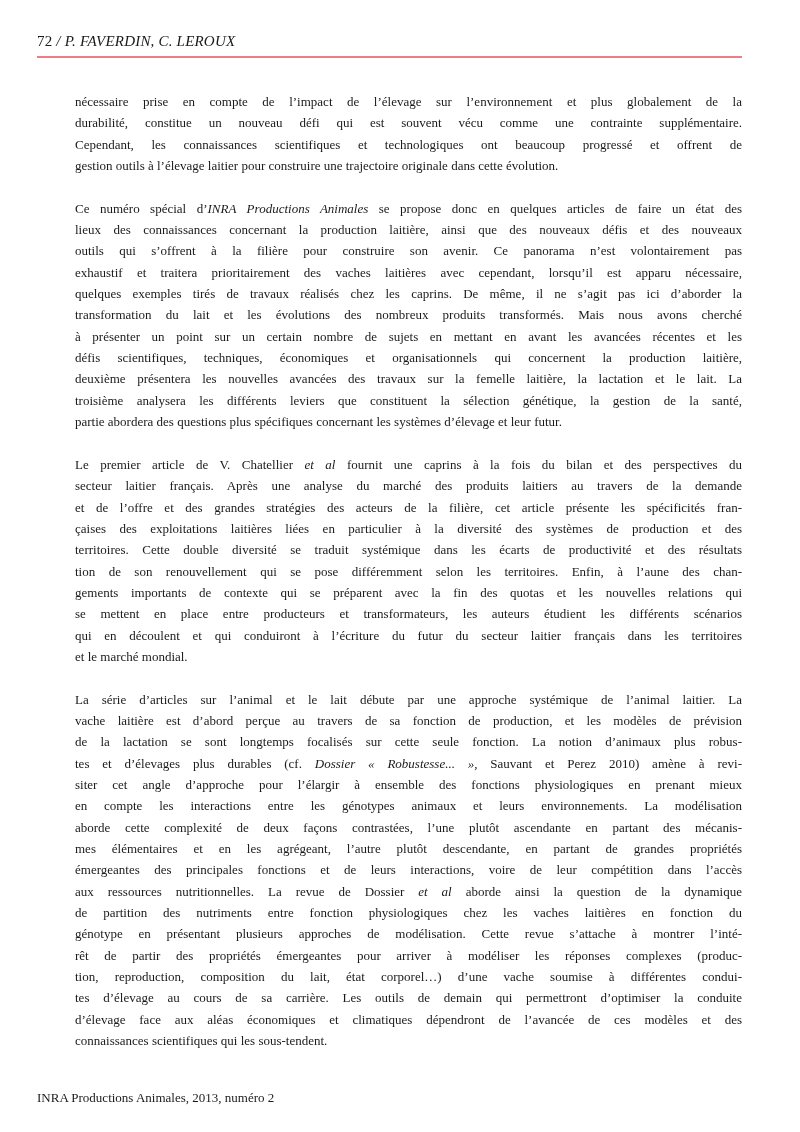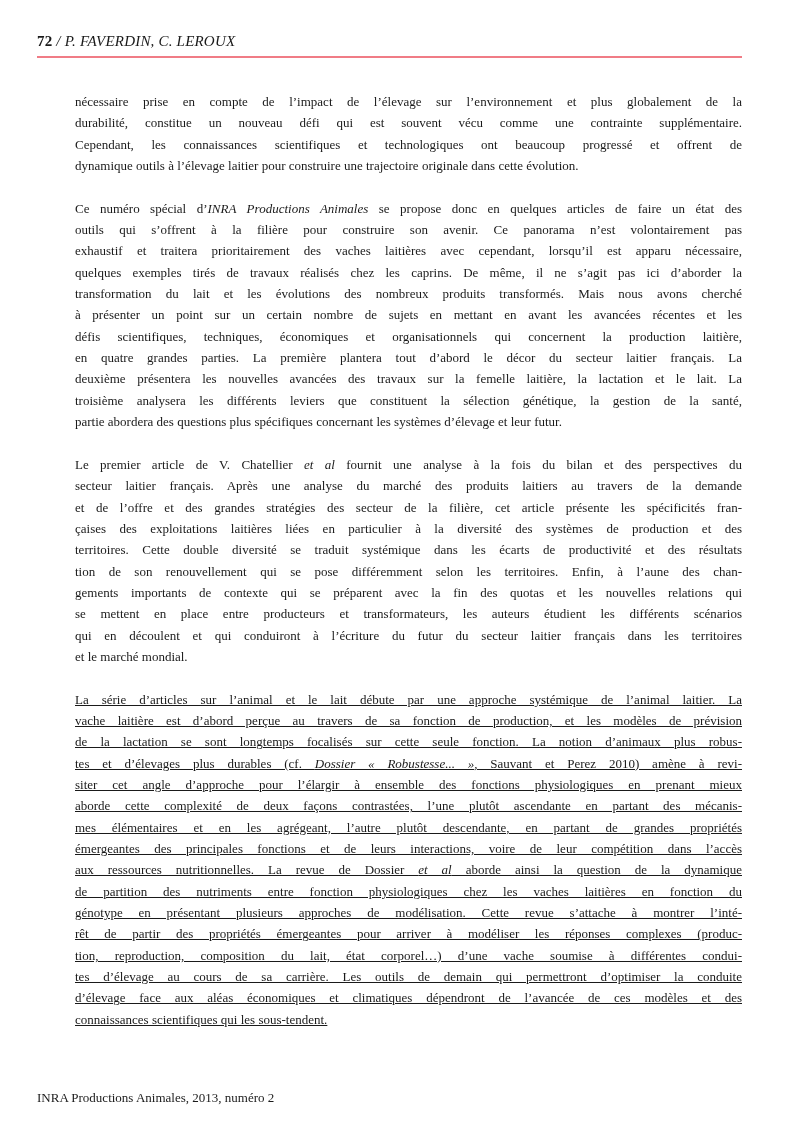--- a/index.html
+++ b/index.html
@@ -5,32 +5,32 @@
   html, body { margin: 0; padding: 0; background: #ffffff; }
   body {
     width: 800px; height: 1132px; position: relative; overflow: hidden;
     font-family: "Liberation Serif", "DejaVu Serif", serif;
     color: #1a1a1a;
   }
   .header {
     position: absolute; left: 37px; top: 33px; width: 705px;
     font-size: 15px; font-style: italic; letter-spacing: 0.2px;
   }
-  .header .pageno { font-style: normal; font-weight: bold; }
+  .header .pageno { font-style: normal; font-weight: normal; }
   .header-rule {
     position: absolute; left: 37px; top: 56px; width: 705px; height: 2px;
     background: #f07c86;
   }
   .body-text {
     position: absolute; left: 75px; top: 91px; width: 667px;
     font-size: 13px; line-height: 21.35px; text-align: justify;
     hyphens: manual;
   }
   .body-text p { margin: 0 0 21.35px 0; }
-  .body-text p.last { margin-bottom: 0; text-decoration: underline; }
+  .body-text p.last { margin-bottom: 0; }
   .line { display: block; text-align: justify; text-align-last: justify; white-space: nowrap; }
   .line.end { text-align-last: left; }
   .footer {
     position: absolute; left: 37px; top: 1090px;
     font-size: 13px; 
   }
   em { font-style: italic; }
 </style>
 </head>
 <body>
@@ -38,53 +38,54 @@
 <div class="header">
   <span class="pageno">72</span><span> / </span><span>P. FAVERDIN, C. LEROUX</span>
 </div>
 <div class="header-rule"></div>
 
 <div class="body-text" id="body-text">
     <p>
       <span class="line"><span>nécessaire prise en compte de l’impact de l’élevage sur l’environnement et plus globalement de la</span></span>
       <span class="line"><span>durabilité, constitue un nouveau défi qui est souvent vécu comme une contrainte supplémentaire.</span></span>
       <span class="line"><span>Cependant, les connaissances scientifiques et technologiques ont beaucoup progressé et offrent de</span></span>
-      <span class="line end"><span>dynamique outils à l’élevage laitier pour construire une trajectoire originale dans cette évolution.</span></span>
+      <span class="line end"><span>gestion outils à l’élevage laitier pour construire une trajectoire originale dans cette évolution.</span></span>
     </p>
     <p>
       <span class="line"><span>Ce numéro spécial d’</span><em>INRA Productions Animales</em><span> se propose donc en quelques articles de faire un état des</span></span>
+      <span class="line"><span>lieux des connaissances concernant la production laitière, ainsi que des nouveaux défis et des nouveaux</span></span>
       <span class="line"><span>outils qui s’offrent à la filière pour construire son avenir. Ce panorama n’est volontairement pas</span></span>
       <span class="line"><span>exhaustif et traitera prioritairement des vaches laitières avec cependant, lorsqu’il est apparu nécessaire,</span></span>
       <span class="line"><span>quelques exemples tirés de travaux réalisés chez les caprins. De même, il ne s’agit pas ici d’aborder la</span></span>
       <span class="line"><span>transformation du lait et les évolutions des nombreux produits transformés. Mais nous avons cherché</span></span>
       <span class="line"><span>à présenter un point sur un certain nombre de sujets en mettant en avant les avancées récentes et les</span></span>
       <span class="line"><span>défis scientifiques, techniques, économiques et organisationnels qui concernent la production laitière,</span></span>
-      <span class="line"><span>en quatre grandes parties. La première plantera tout d’abord le décor du secteur laitier français. La</span></span>
       <span class="line"><span>deuxième présentera les nouvelles avancées des travaux sur la femelle laitière, la lactation et le lait. La</span></span>
       <span class="line"><span>troisième analysera les différents leviers que constituent la sélection génétique, la gestion de la santé,</span></span>
       <span class="line end"><span>partie abordera des questions plus spécifiques concernant les systèmes d’élevage et leur futur.</span></span>
     </p>
     <p>
-      <span class="line"><span>Le premier article de V. Chatellier </span><em>et al</em><span> fournit une analyse à la fois du bilan et des perspectives du</span></span>
+      <span class="line"><span>Le premier article de V. Chatellier </span><em>et al</em><span> fournit une caprins à la fois du bilan et des perspectives du</span></span>
       <span class="line"><span>secteur laitier français. Après une analyse du marché des produits laitiers au travers de la demande</span></span>
-      <span class="line"><span>et de l’offre et des grandes stratégies des secteur de la filière, cet article présente les spécificités fran-</span></span>
+      <span class="line"><span>et de l’offre et des grandes stratégies des acteurs de la filière, cet article présente les spécificités fran-</span></span>
       <span class="line"><span>çaises des exploitations laitières liées en particulier à la diversité des systèmes de production et des</span></span>
       <span class="line"><span>territoires. Cette double diversité se traduit systémique dans les écarts de productivité et des résultats</span></span>
       <span class="line"><span>tion de son renouvellement qui se pose différemment selon les territoires. Enfin, à l’aune des chan-</span></span>
       <span class="line"><span>gements importants de contexte qui se préparent avec la fin des quotas et les nouvelles relations qui</span></span>
       <span class="line"><span>se mettent en place entre producteurs et transformateurs, les auteurs étudient les différents scénarios</span></span>
       <span class="line"><span>qui en découlent et qui conduiront à l’écriture du futur du secteur laitier français dans les territoires</span></span>
       <span class="line end"><span>et le marché mondial.</span></span>
     </p>
     <p class="last">
       <span class="line"><span>La série d’articles sur l’animal et le lait débute par une approche systémique de l’animal laitier. La</span></span>
       <span class="line"><span>vache laitière est d’abord perçue au travers de sa fonction de production, et les modèles de prévision</span></span>
       <span class="line"><span>de la lactation se sont longtemps focalisés sur cette seule fonction. La notion d’animaux plus robus-</span></span>
       <span class="line"><span>tes et d’élevages plus durables (cf. </span><em>Dossier « Robustesse... »</em><span>, Sauvant et Perez 2010) amène à revi-</span></span>
       <span class="line"><span>siter cet angle d’approche pour l’élargir à ensemble des fonctions physiologiques en prenant mieux</span></span>
+      <span class="line"><span>en compte les interactions entre les génotypes animaux et leurs environnements. La modélisation</span></span>
       <span class="line"><span>aborde cette complexité de deux façons contrastées, l’une plutôt ascendante en partant des mécanis-</span></span>
       <span class="line"><span>mes élémentaires et en les agrégeant, l’autre plutôt descendante, en partant de grandes propriétés</span></span>
       <span class="line"><span>émergeantes des principales fonctions et de leurs interactions, voire de leur compétition dans l’accès</span></span>
       <span class="line"><span>aux ressources  nutritionnelles. La revue de Dossier </span><em>et al</em><span> aborde ainsi la question de la dynamique</span></span>
       <span class="line"><span>de partition des nutriments entre fonction physiologiques chez les vaches laitières en fonction du</span></span>
       <span class="line"><span>génotype en présentant plusieurs approches de modélisation. Cette revue s’attache à montrer l’inté-</span></span>
       <span class="line"><span>rêt de partir des propriétés émergeantes pour arriver à modéliser les réponses complexes (produc-</span></span>
       <span class="line"><span>tion, reproduction, composition du lait, état corporel…) d’une vache soumise à différentes condui-</span></span>
       <span class="line"><span>tes d’élevage au cours de sa carrière. Les outils de demain qui permettront d’optimiser la conduite</span></span>
       <span class="line"><span>d’élevage face aux aléas économiques et climatiques dépendront de l’avancée de ces modèles et des</span></span>

